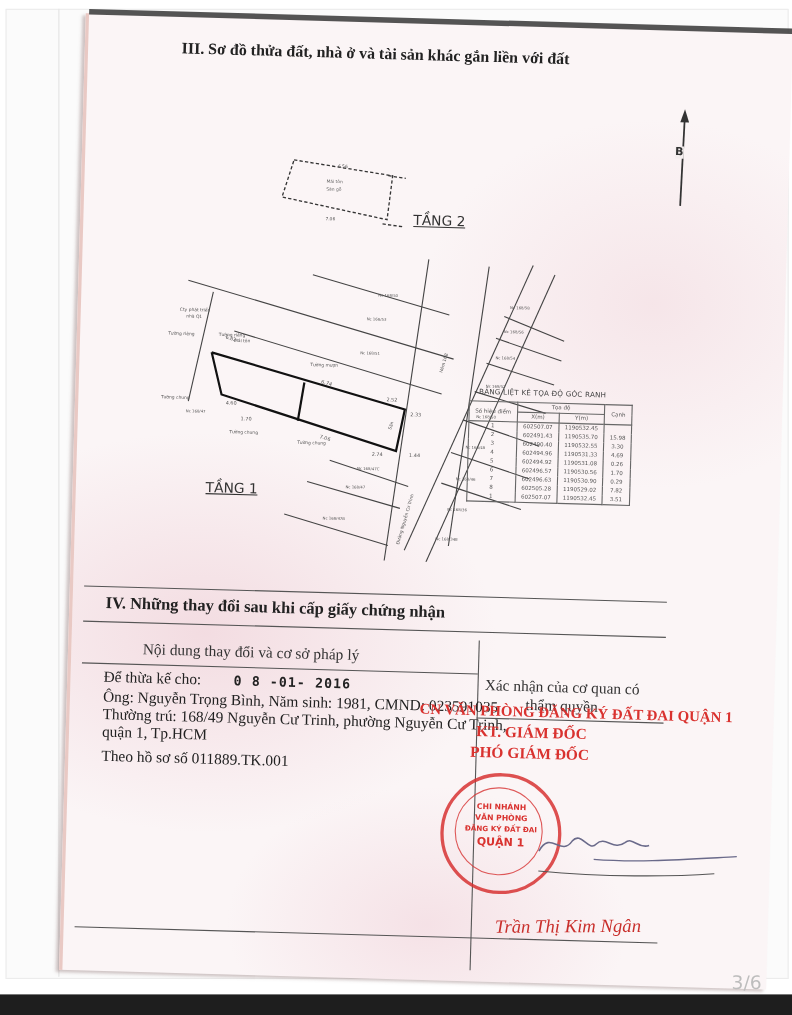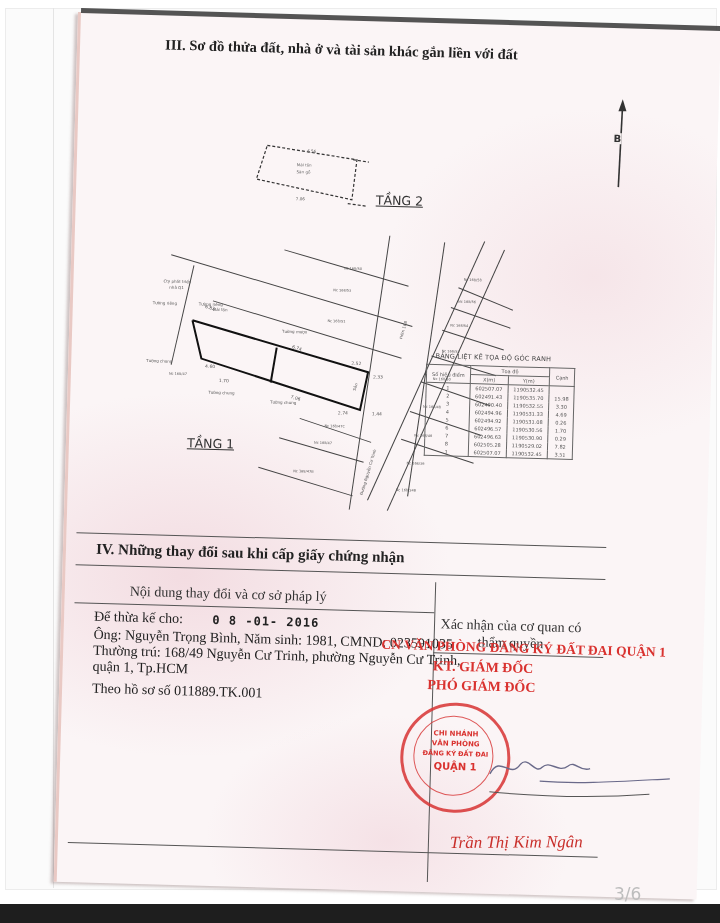--- a/index.html
+++ b/index.html
@@ -1,20 +1,20 @@
 <!DOCTYPE html>
 <html><head>
 <meta charset="utf-8">
 <style>
   html,body{margin:0;padding:0;}
   body{width:720px;height:923px;background:#ffffff;position:relative;overflow:hidden;font-family:"Liberation Serif",serif;}
   .viewer-frame{position:absolute;left:5px;top:8px;width:710px;height:880px;background:#fbfbfb;border:1px solid #ececec;}
   .viewer-inner-line{position:absolute;left:53px;top:8px;width:1px;height:880px;background:#e4e4e4;}
   .bottom-bar{position:absolute;left:0;top:904px;width:720px;height:19px;background:#1e1e1e;}
-  .page-counter{position:absolute;left:614px;top:884px;font-family:"DejaVu Sans",sans-serif;font-size:17px;color:#bdbdbd;}
+  .page-counter{position:absolute;left:665px;top:884px;font-family:"DejaVu Sans",sans-serif;font-size:17px;color:#bdbdbd;}
 
   .paper{position:absolute;left:78px;top:12px;width:640px;height:870px;transform-origin:0 0;transform:rotate(1.6deg);
     background:
       radial-gradient(ellipse 380px 260px at 120px 560px, rgba(233,190,200,0.45), rgba(255,255,255,0) 70%),
       radial-gradient(ellipse 300px 240px at 520px 250px, rgba(236,200,208,0.35), rgba(255,255,255,0) 70%),
       radial-gradient(ellipse 260px 180px at 330px 820px, rgba(236,196,206,0.40), rgba(255,255,255,0) 70%),
       #fbf5f6;
     box-shadow:-3px 2px 3px rgba(120,90,90,0.35);border-left:3px solid #e9c9c4;}
   .paper-topline{position:absolute;left:0;top:-4px;width:640px;height:5px;background:#2a2a2a;opacity:.8;}
 

